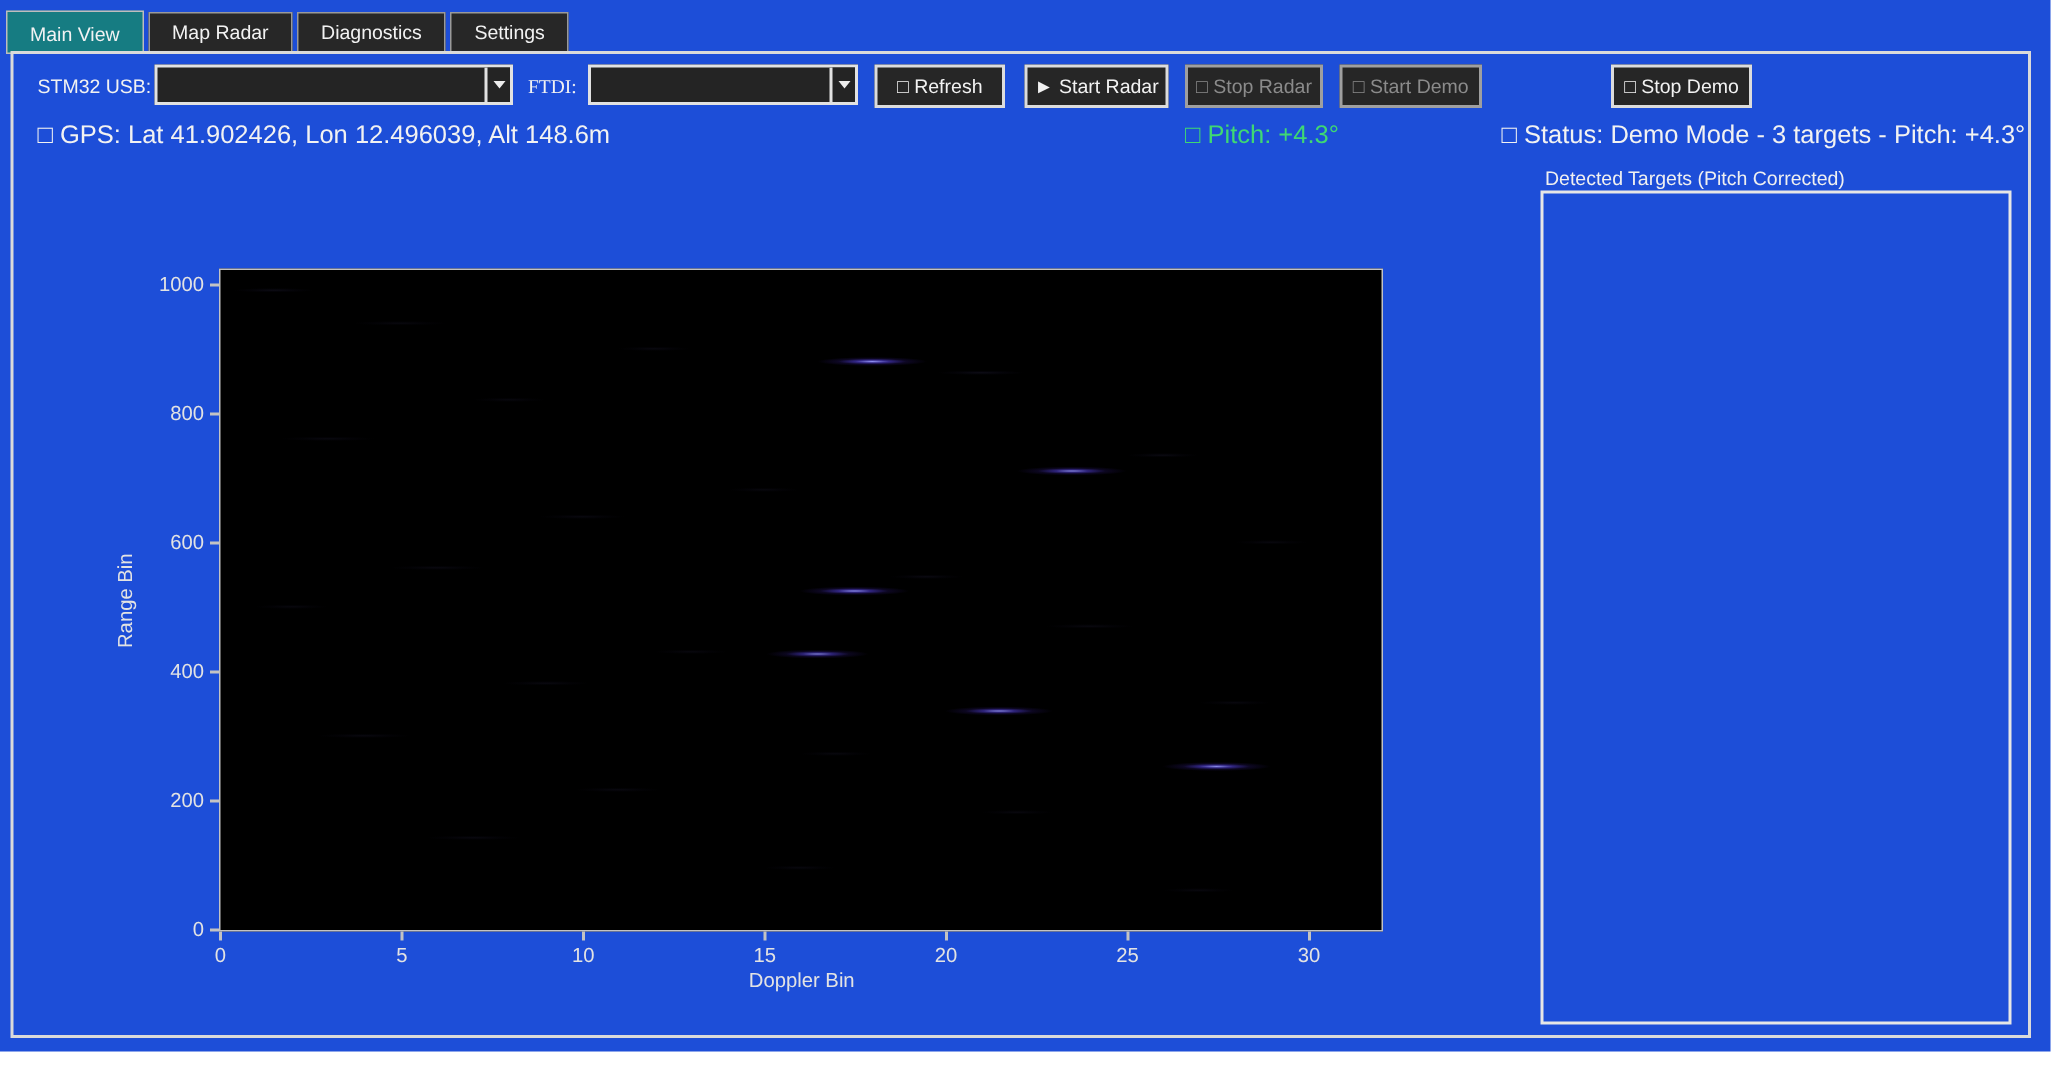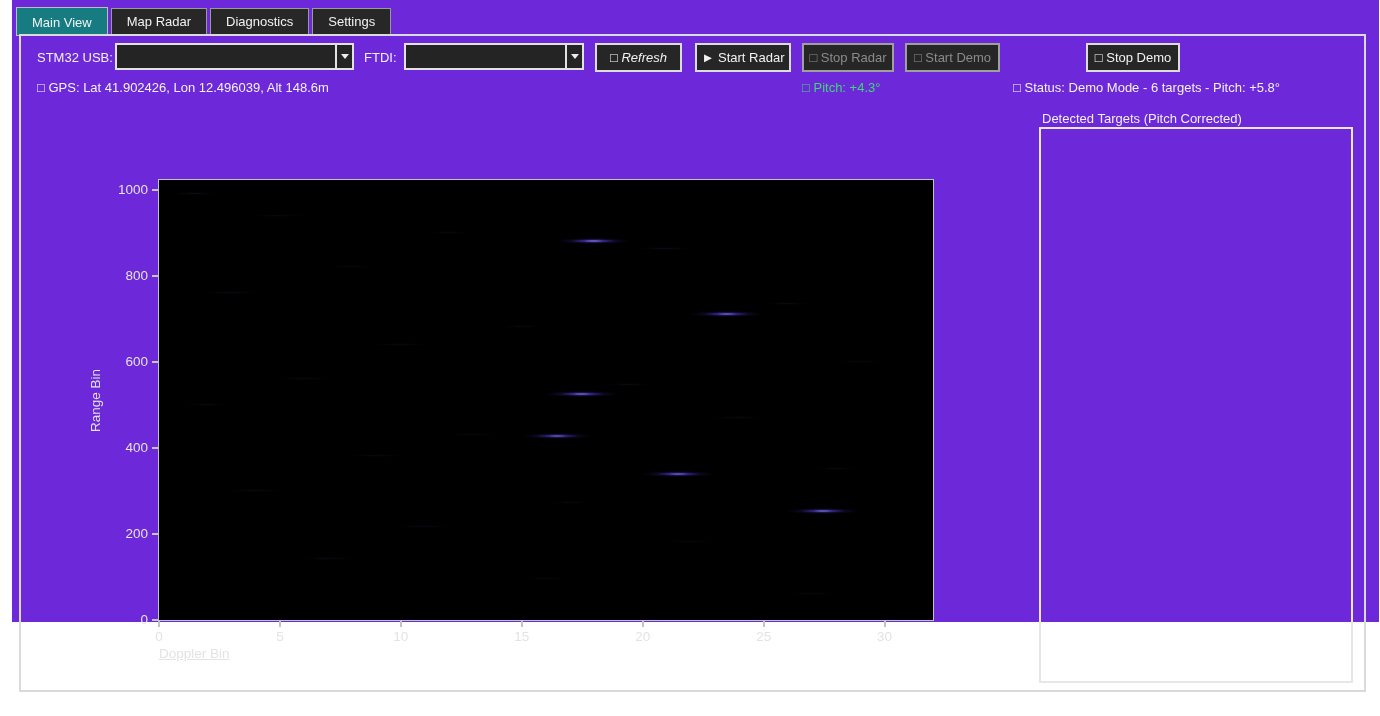--- a/index.html
+++ b/index.html
@@ -1,17 +1,17 @@
 <!DOCTYPE html>
 <html><head>
 <meta charset="utf-8">
 <style>
   * { box-sizing: border-box; margin: 0; padding: 0; }
   html,body { width:1380px; height:716px; background:#ffffff; font-family:"Liberation Sans", sans-serif; overflow:hidden; }
-  .window { position:absolute; left:12px; top:0; width:1367px; height:622px; background:#6d28d9; color:#f2f2f2; }
+  .window { position:absolute; left:0; top:0; width:1367px; height:701px; background:#1d4ed8; color:#f2f2f2; }
 
   
   .tabbar { position:absolute; left:4px; top:5px; display:flex; align-items:flex-end; height:31px; }
   .tab { background:#272727; border:1px solid #9a9a9a; color:#f2f2f2; font-size:13px;
          padding:5px 15px 6px 15px; margin-right:3px; height:28px; white-space:nowrap; cursor:default; }
   .tab.selected { background:#167c82; border-color:#bdbdbd; height:29px; padding-top:7px; }
 
   
   .content-frame { position:absolute; left:7px; top:34px; width:1347px; height:658px;
                    border:2px solid #dadada; background:transparent; }
@@ -20,32 +20,32 @@
   .tb-label { position:absolute; font-size:13px; color:#f2f2f2; white-space:nowrap; }
   .combo { position:absolute; height:27px; background:#242424; border:2px solid #e2e2e2; }
   .combo-btn { position:absolute; right:0; top:0; width:17px; height:100%; border-left:2px solid #e2e2e2;
                display:flex; align-items:center; justify-content:center; background:#242424; }
   .combo-tri { width:0; height:0; border-left:4px solid transparent; border-right:4px solid transparent;
                border-top:5px solid #ececec; }
   .btn { position:absolute; height:29px; background:#262626; border:2px solid #dcdcdc; color:#f2f2f2;
          font-size:13px; font-family:"Liberation Sans", sans-serif; white-space:nowrap; cursor:default; }
   .btn:disabled { color:#8b8b8b; border-color:#9f9f9f; }
 
-  .status-text { position:absolute; font-size:13px; white-space:nowrap; color:#f2f2f2; }
+  .status-text { position:absolute; font-size:17px; white-space:nowrap; color:#f2f2f2; }
 
   
   .plot-title { position:absolute; left:147px; top:154px; width:775px; text-align:center;
                 font-size:15px; color:#ededed; letter-spacing:.3px; }
   .axes { position:absolute; left:146px; top:179px; width:776px; height:442px; background:#000;
           border:1px solid #c3c3c3; }
   .ytick { position:absolute; width:42px; text-align:right; font-size:13.5px; color:#e3e3e3; }
   .ytick-mark { position:absolute; width:6px; height:2px; background:#c3c3c3; }
   .xtick { position:absolute; width:40px; text-align:center; font-size:13.5px; color:#e3e3e3; }
   .xtick-mark { position:absolute; width:2px; height:6px; background:#c3c3c3; }
-  .xlabel { position:absolute; left:147px; top:646px; width:775px; font-size:13.5px; color:#e3e3e3;text-decoration:underline; }
+  .xlabel { position:absolute; left:147px; top:646px; width:775px; text-align:center; font-size:13.5px; color:#e3e3e3; }
   .ylabel { position:absolute; left:76px; top:300px; height:200px; writing-mode:vertical-rl;
             transform:rotate(180deg); text-align:center; font-size:13.5px; color:#e3e3e3; }
   .streak { position:absolute; }
 
   
   .targets-title { position:absolute; left:1030px; top:111px; font-size:13px; color:#f0f0f0; white-space:nowrap; }
   .targets-group { position:absolute; left:1027px; top:127px; width:314px; height:556px; border:2px solid #e6e6e6; }
 </style>
 </head>
 <body>
@@ -61,38 +61,38 @@
 
   <div class="content-frame"></div>
 
   <div class="tb-label" style="left:25px; top:50px;">STM32 USB:</div>
   <div class="combo" style="left:103px; top:43px; width:239px;">
     <span></span>
     <div class="combo-btn">
       <div class="combo-tri"></div>
     </div>
   </div>
-  <div class="tb-label" style="left:352px; top:50px;">FTDI:</div>
+  <div class="tb-label" style="left:352px; top:50px;font-family:Liberation Serif, serif;">FTDI:</div>
   <div class="combo" style="left:392px; top:43px; width:180px;">
     <span></span>
     <div class="combo-btn">
       <div class="combo-tri"></div>
     </div>
   </div>
   <div id="toolbar-buttons">
-      <button class="btn" style="left: 583px; top: 43px; width: 87px; font-style: italic;">□ Refresh</button>
+      <button class="btn" style="left: 583px; top: 43px; width: 87px;">□ Refresh</button>
       <button class="btn" style="left: 683px; top: 43px; width: 96px;">► Start Radar</button>
       <button class="btn" disabled="" style="left: 790px; top: 43px; width: 92px;">□ Stop Radar</button>
       <button class="btn" disabled="" style="left: 893px; top: 43px; width: 95px;">□ Start Demo</button>
       <button class="btn" style="left: 1074px; top: 43px; width: 94px;">□ Stop Demo</button>
     </div>
 
   <div class="status-text" style="left:25px; top:80px;">□ GPS: Lat 41.902426, Lon 12.496039, Alt 148.6m</div>
   <div class="status-text" style="left: 790px; top: 80px; color: rgb(63, 216, 115);">□ Pitch: +4.3°</div>
-  <div class="status-text" style="left:1001px; top:80px;">□ Status: Demo Mode - 6 targets - Pitch: +5.8°</div>
+  <div class="status-text" style="left:1001px; top:80px;">□ Status: Demo Mode - 3 targets - Pitch: +4.3°</div>
 
   <div class="axes" id="axes">
       <div class="streak" style="left: 8.675px; top: 12.1094px; width: 53.2125px; height: 3px; background: radial-gradient(closest-side, rgba(120, 110, 200, 0.1) 0%, rgba(70, 60, 140, 0.05) 55%, rgba(0, 0, 0, 0) 100%);"></div>
       <div class="streak" style="left: 88.4938px; top: 33.5938px; width: 62.8875px; height: 3px; background: radial-gradient(closest-side, rgba(120, 110, 200, 0.07) 0%, rgba(70, 60, 140, 0.035) 55%, rgba(0, 0, 0, 0) 100%);"></div>
       <div class="streak" style="left: 265.062px; top: 50.7812px; width: 48.375px; height: 3px; background: radial-gradient(closest-side, rgba(120, 110, 200, 0.08) 0%, rgba(70, 60, 140, 0.04) 55%, rgba(0, 0, 0, 0) 100%);"></div>
       <div class="streak" style="left: 477.913px; top: 67.1094px; width: 58.05px; height: 3px; background: radial-gradient(closest-side, rgba(120, 110, 200, 0.11) 0%, rgba(70, 60, 140, 0.055) 55%, rgba(0, 0, 0, 0) 100%);"></div>
       <div class="streak" style="left: 168.312px; top: 85.1562px; width: 48.375px; height: 3px; background: radial-gradient(closest-side, rgba(120, 110, 200, 0.07) 0%, rgba(70, 60, 140, 0.035) 55%, rgba(0, 0, 0, 0) 100%);"></div>
       <div class="streak" style="left: 40.1187px; top: 110.938px; width: 62.8875px; height: 3px; background: radial-gradient(closest-side, rgba(120, 110, 200, 0.08) 0%, rgba(70, 60, 140, 0.04) 55%, rgba(0, 0, 0, 0) 100%);"></div>
       <div class="streak" style="left: 603.688px; top: 121.68px; width: 48.375px; height: 3px; background: radial-gradient(closest-side, rgba(120, 110, 200, 0.09) 0%, rgba(70, 60, 140, 0.043) 55%, rgba(0, 0, 0, 0) 100%);"></div>
       <div class="streak" style="left: 337.625px; top: 145.312px; width: 48.375px; height: 3px; background: radial-gradient(closest-side, rgba(120, 110, 200, 0.07) 0%, rgba(70, 60, 140, 0.035) 55%, rgba(0, 0, 0, 0) 100%);"></div>

